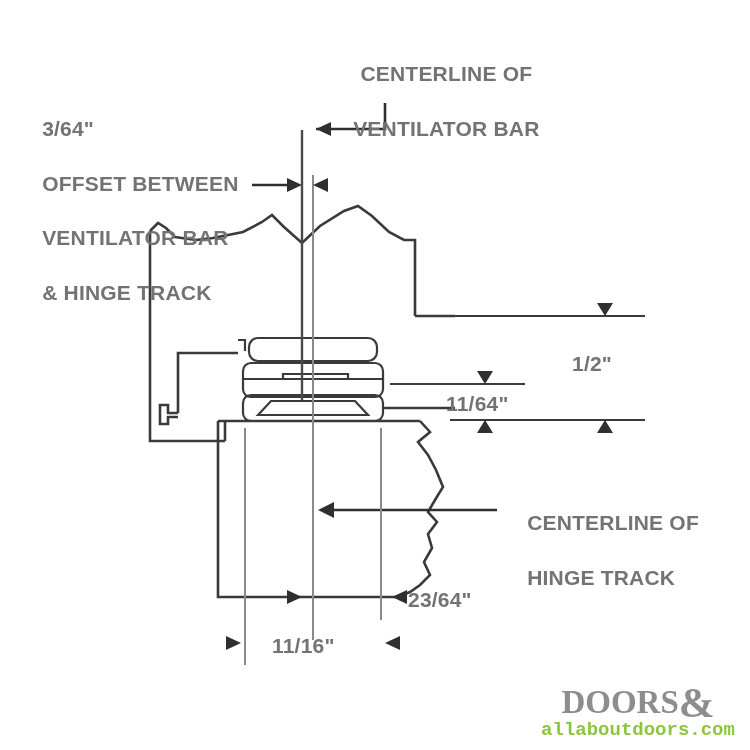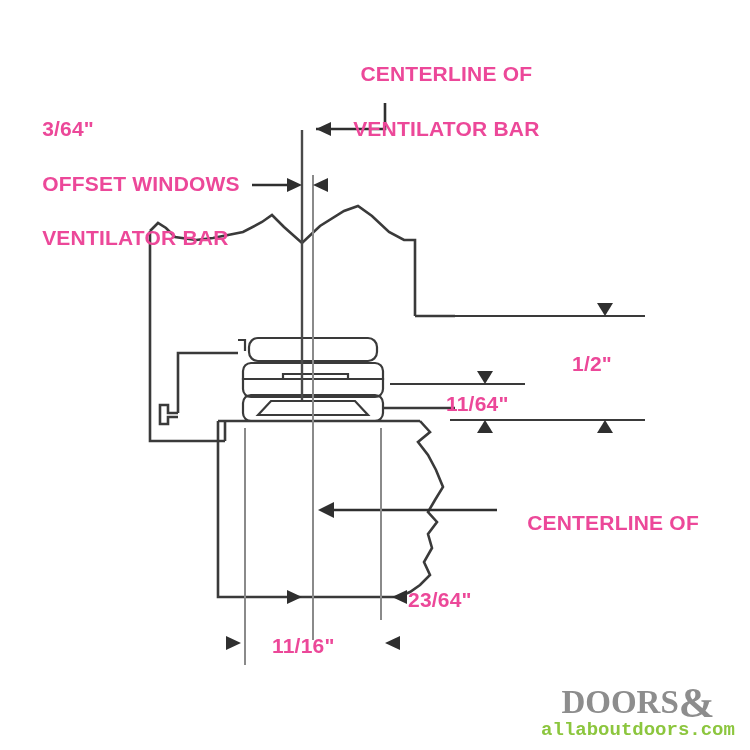--- a/index.html
+++ b/index.html
@@ -19,21 +19,21 @@
     height: 750px;
     background: #ffffff;
   }
   #drawing {
     position: absolute;
     left: 0;
     top: 0;
   }
   .lbl {
     position: absolute;
-    color: #ec4899;
+    color: #737373;
     font-family: "Liberation Sans", sans-serif;
     font-weight: 700;
     letter-spacing: 0.2px;
     white-space: pre;
     line-height: 1.30;
   }
   .lbl.note  { font-size: 21px; }
   .lbl.dim   { font-size: 21px; }
 
   
@@ -212,26 +212,28 @@
     </g>
   </svg>
 
   <div class="lbl note" style="left:329px; top:33px; text-align:center;">
     <span>CENTERLINE OF</span><br>
     <span>VENTILATOR BAR</span>
   </div>
 
   <div class="lbl note" style="left:18px; top:88px;">
     <span>3/64"</span><br>
-    <span>OFFSET WINDOWS</span><br>
+    <span>OFFSET BETWEEN</span><br>
     <span>VENTILATOR BAR</span><br>
+    <span>&amp; HINGE TRACK</span>
   </div>
 
   <div class="lbl note" style="left:503px; top:482px;">
     <span>CENTERLINE OF</span><br>
+    <span>HINGE TRACK</span>
   </div>
 
   <div class="lbl dim" style="left:572px; top:350px;">1/2"</div>
 
   <div class="lbl dim" style="left:446px; top:390px;">11/64"</div>
 
   <div class="lbl dim" style="left:408px; top:586px;">23/64"</div>
 
   <div class="lbl dim" style="left:272px; top:632px;">11/16"</div>
 

